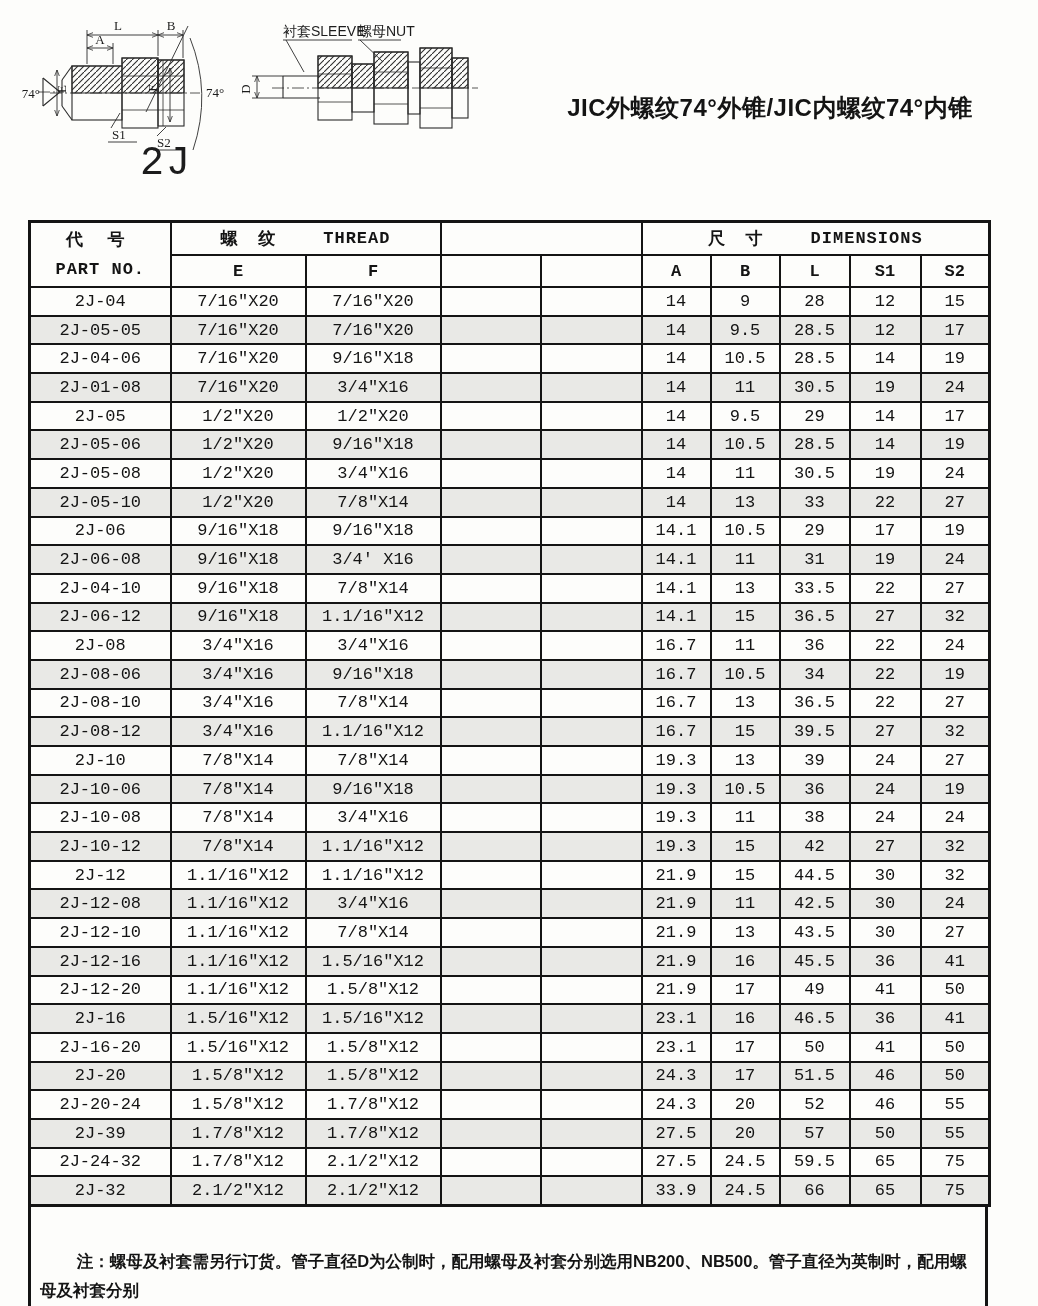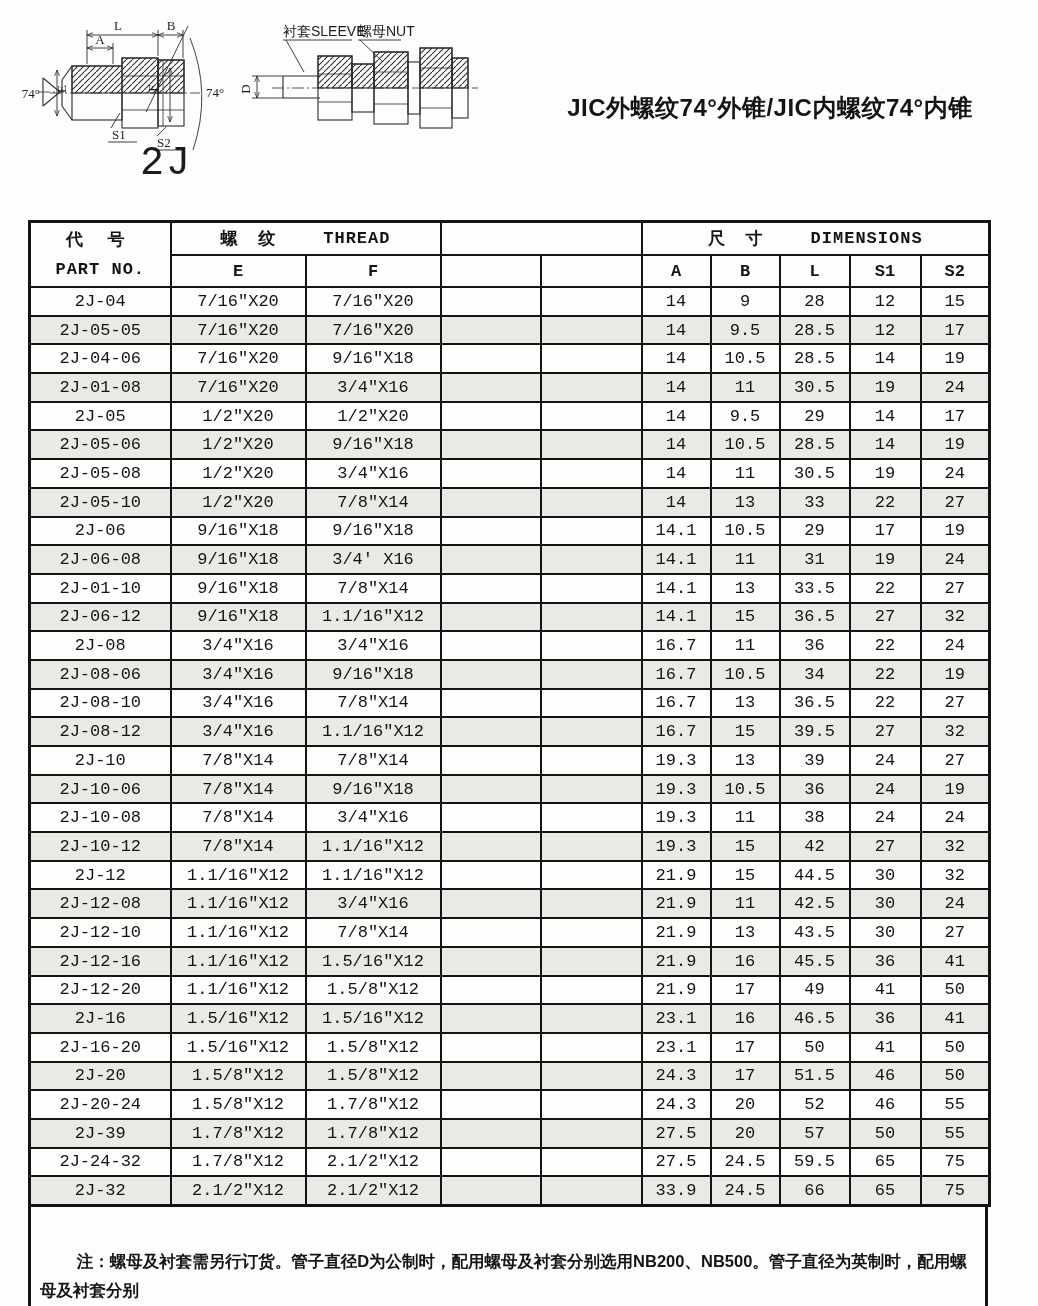--- a/index.html
+++ b/index.html
@@ -361,21 +361,21 @@
             <td>3/4' X16</td>
             <td></td>
             <td></td>
             <td>14.1</td>
             <td>11</td>
             <td>31</td>
             <td>19</td>
             <td>24</td>
           </tr>
           <tr>
-            <td>2J-01-10</td>
+            <td>2J-04-10</td>
             <td>9/16″X18</td>
             <td>7/8″X14</td>
             <td></td>
             <td></td>
             <td>14.1</td>
             <td>13</td>
             <td>33.5</td>
             <td>22</td>
             <td>27</td>
           </tr>

